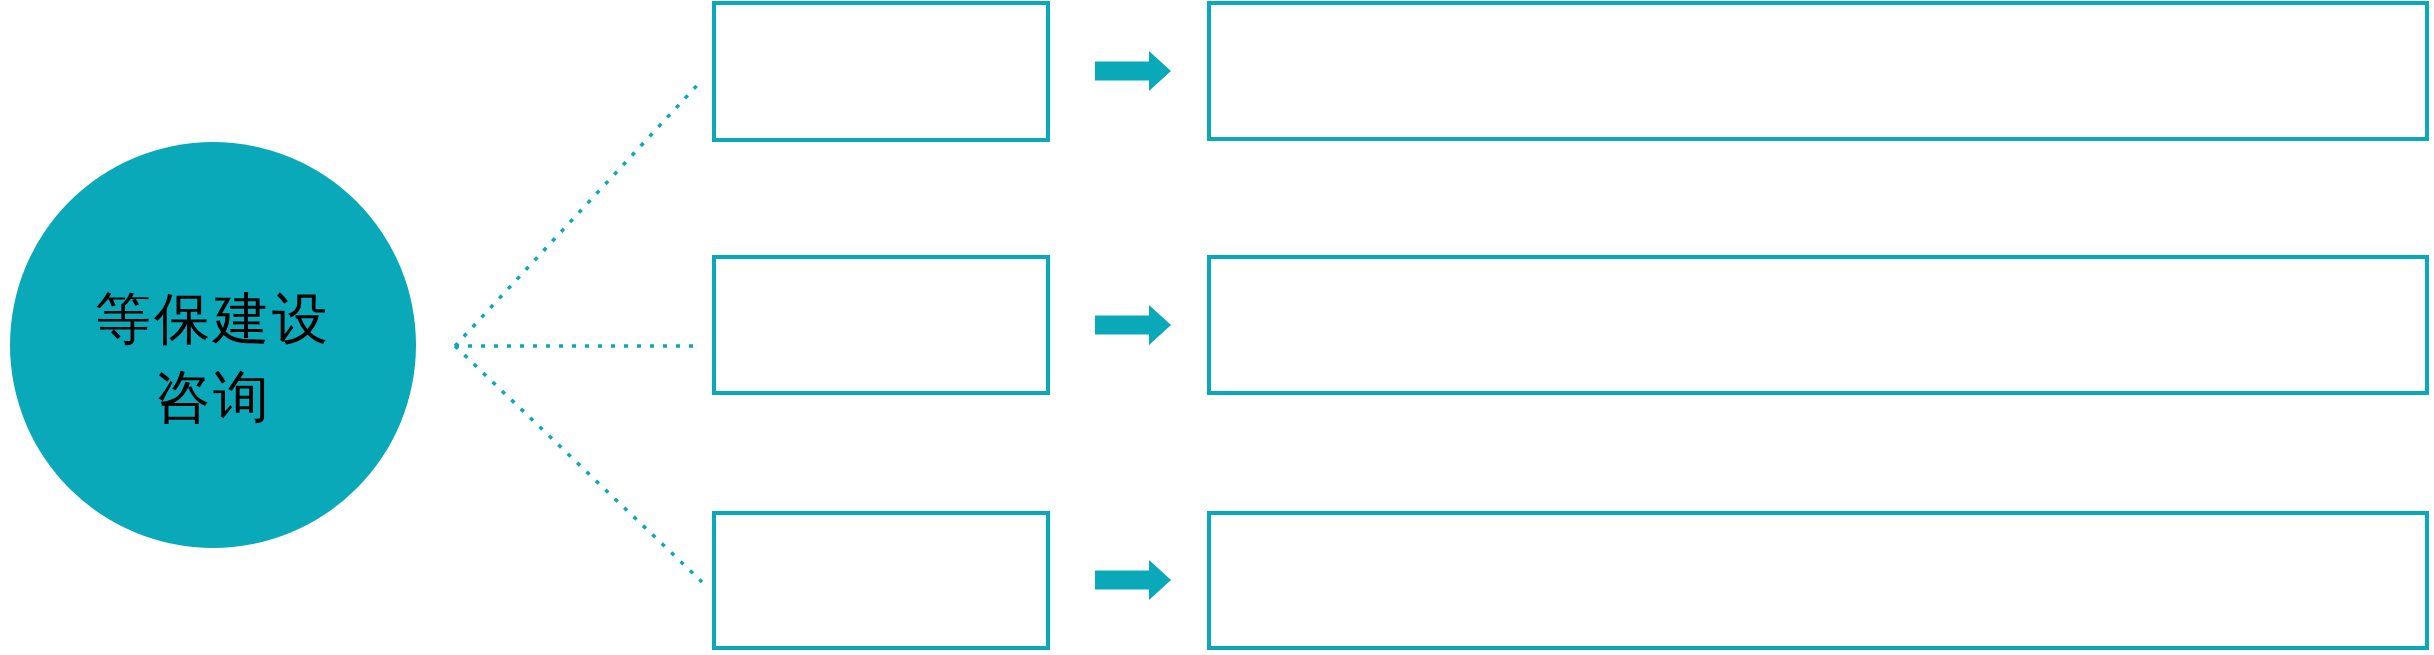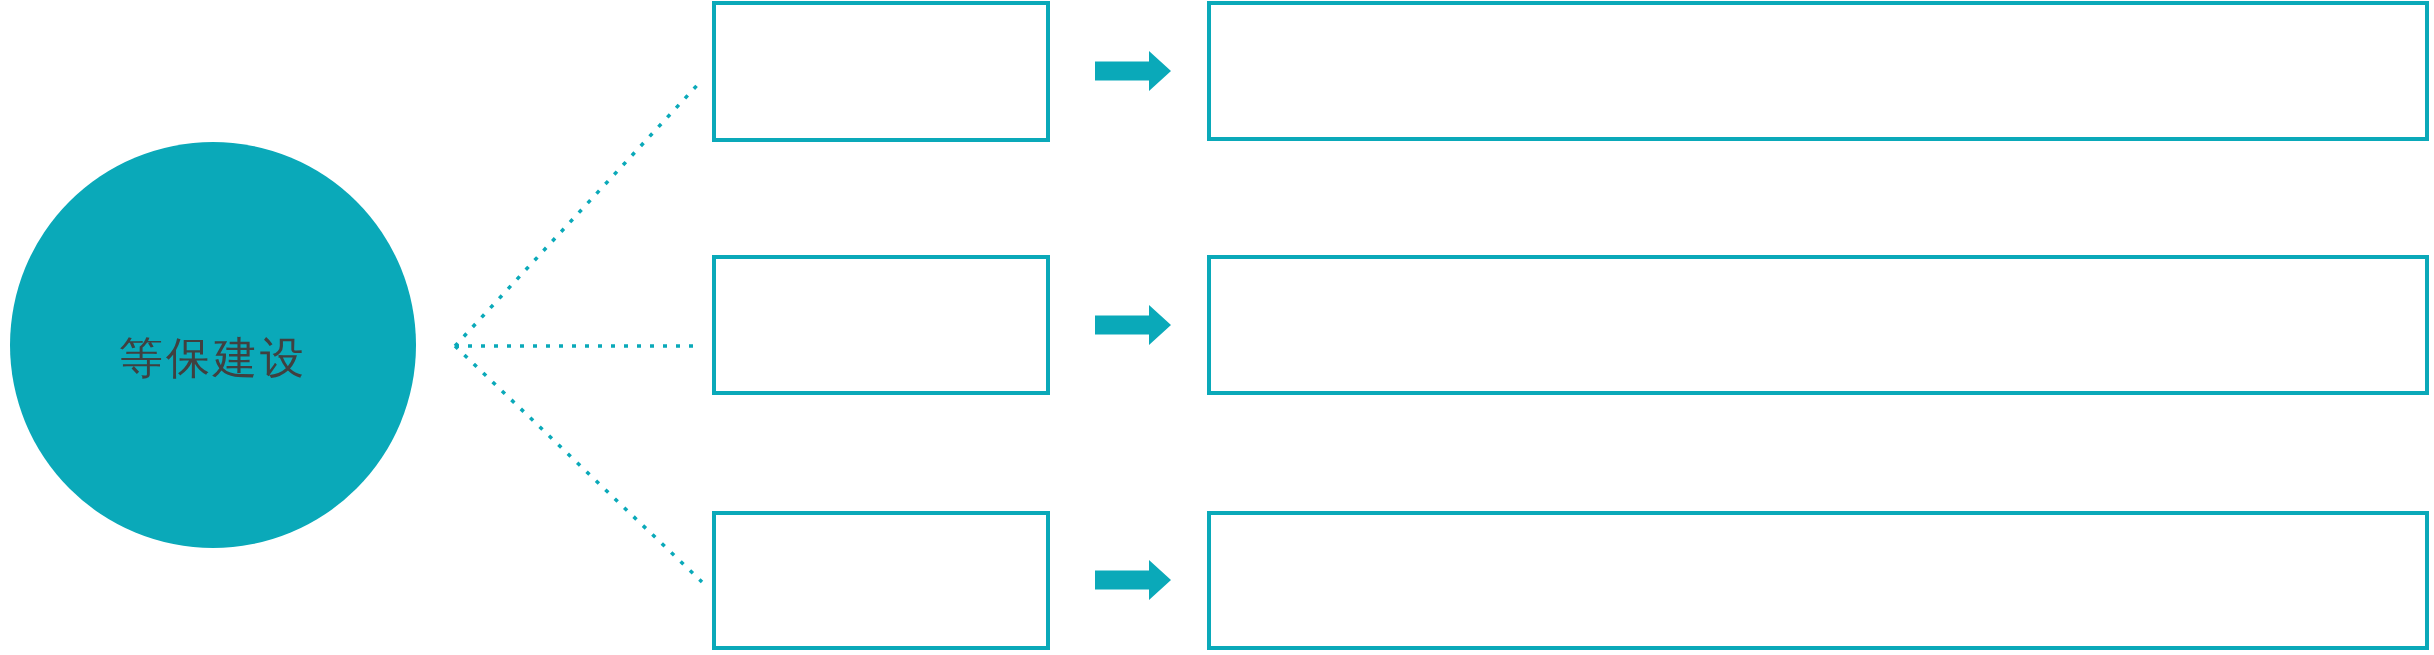--- a/index.html
+++ b/index.html
@@ -13,22 +13,22 @@
   .canvas { position: absolute; inset: 0; }
 
   
   .circle {
     position: absolute; left: 10px; top: 142px;
     width: 406px; height: 406px;
     background: var(--accent); border-radius: 50%;
     display: flex; align-items: center; justify-content: center;
   }
   .circle-label {
-    color: #404040; text-align: center;
-    font-size: 44px; line-height: 78px; font-weight: 300;
+    color: #000000; text-align: center;
+    font-size: 56px; line-height: 78px; font-weight: 300;
     letter-spacing: 3px; padding-top: 26px;
   }
   .circle-label span { display: block; }
 
   
   .connectors {
     position: absolute; left: 440px; top: 60px;
     width: 280px; height: 540px;
   }
   .connectors polyline {
@@ -65,20 +65,21 @@
   .r3.arrow      { top: 560px; }
 </style>
 </head>
 <body>
 
 <div class="canvas">
 
   <div class="circle">
     <div class="circle-label">
       <span>等保建设</span>
+      <span>咨询</span>
     </div>
   </div>
 
   <svg class="connectors" viewBox="440 60 280 540" xmlns="http://www.w3.org/2000/svg" preserveAspectRatio="none">
     <polyline points="455,346 702,80"></polyline>
     <polyline points="455,346 700,346"></polyline>
     <polyline points="455,346 702,582"></polyline>
   </svg>
 
   <div class="stage-box r1">

